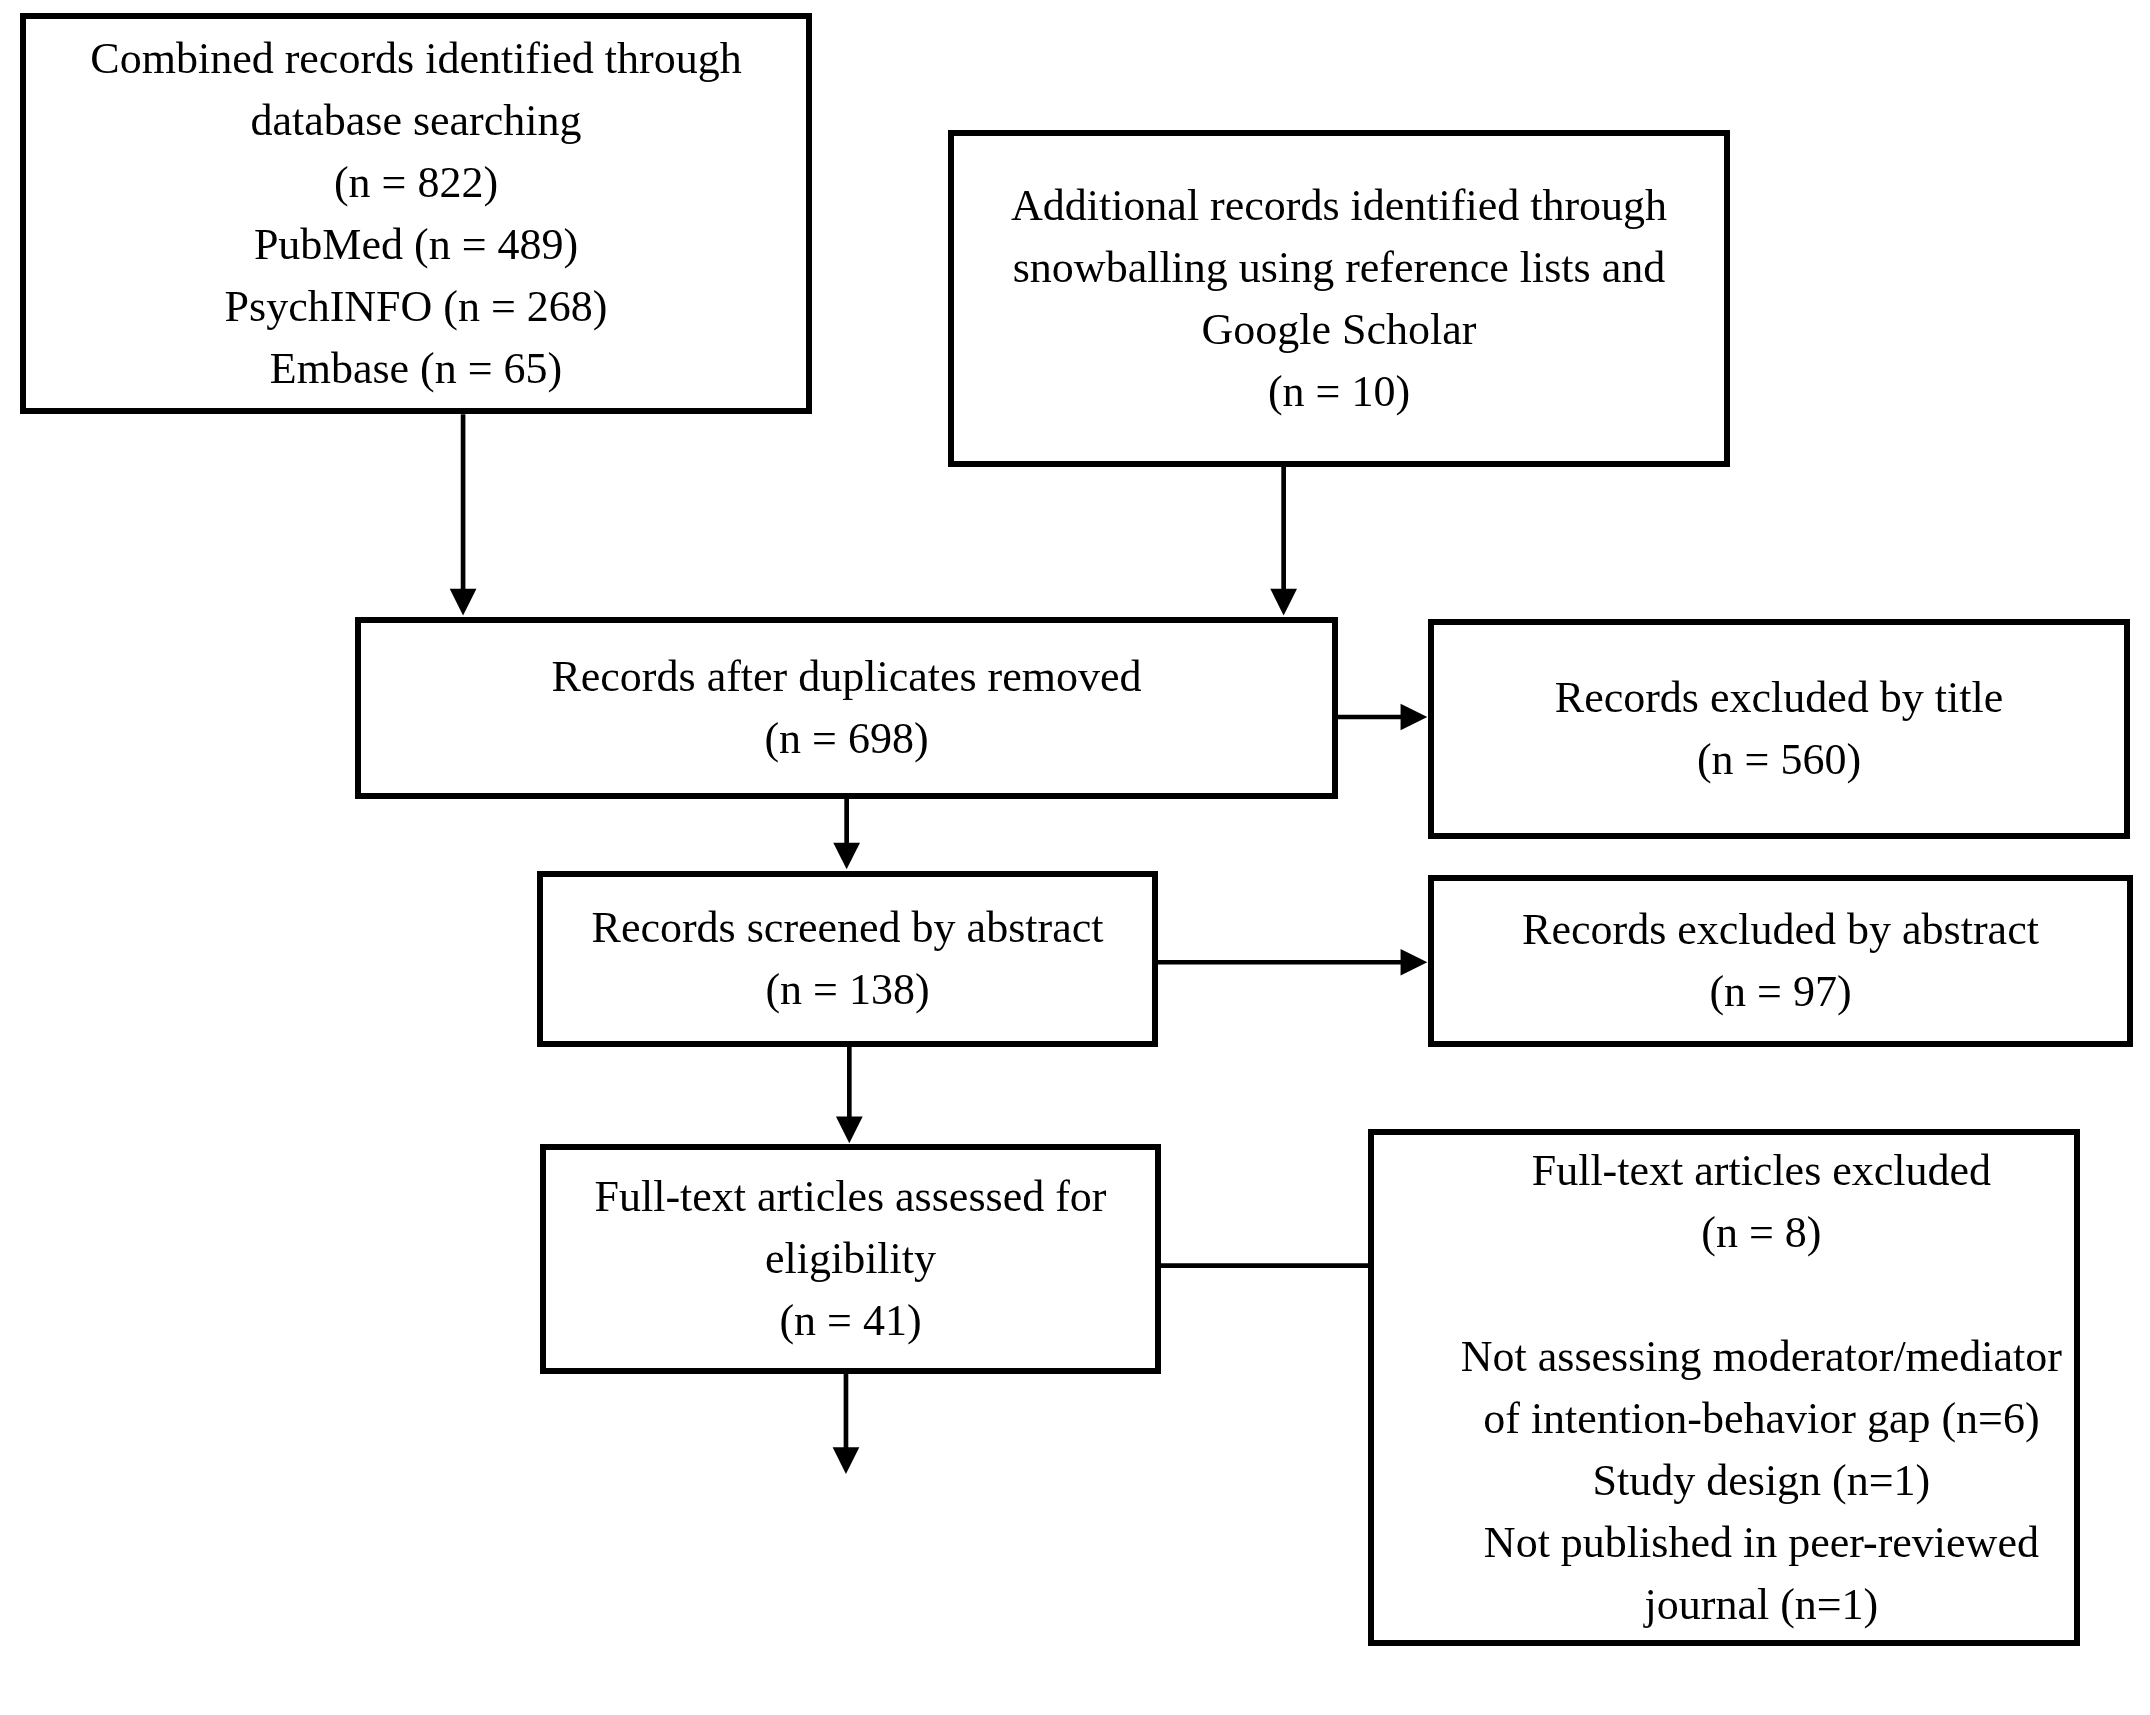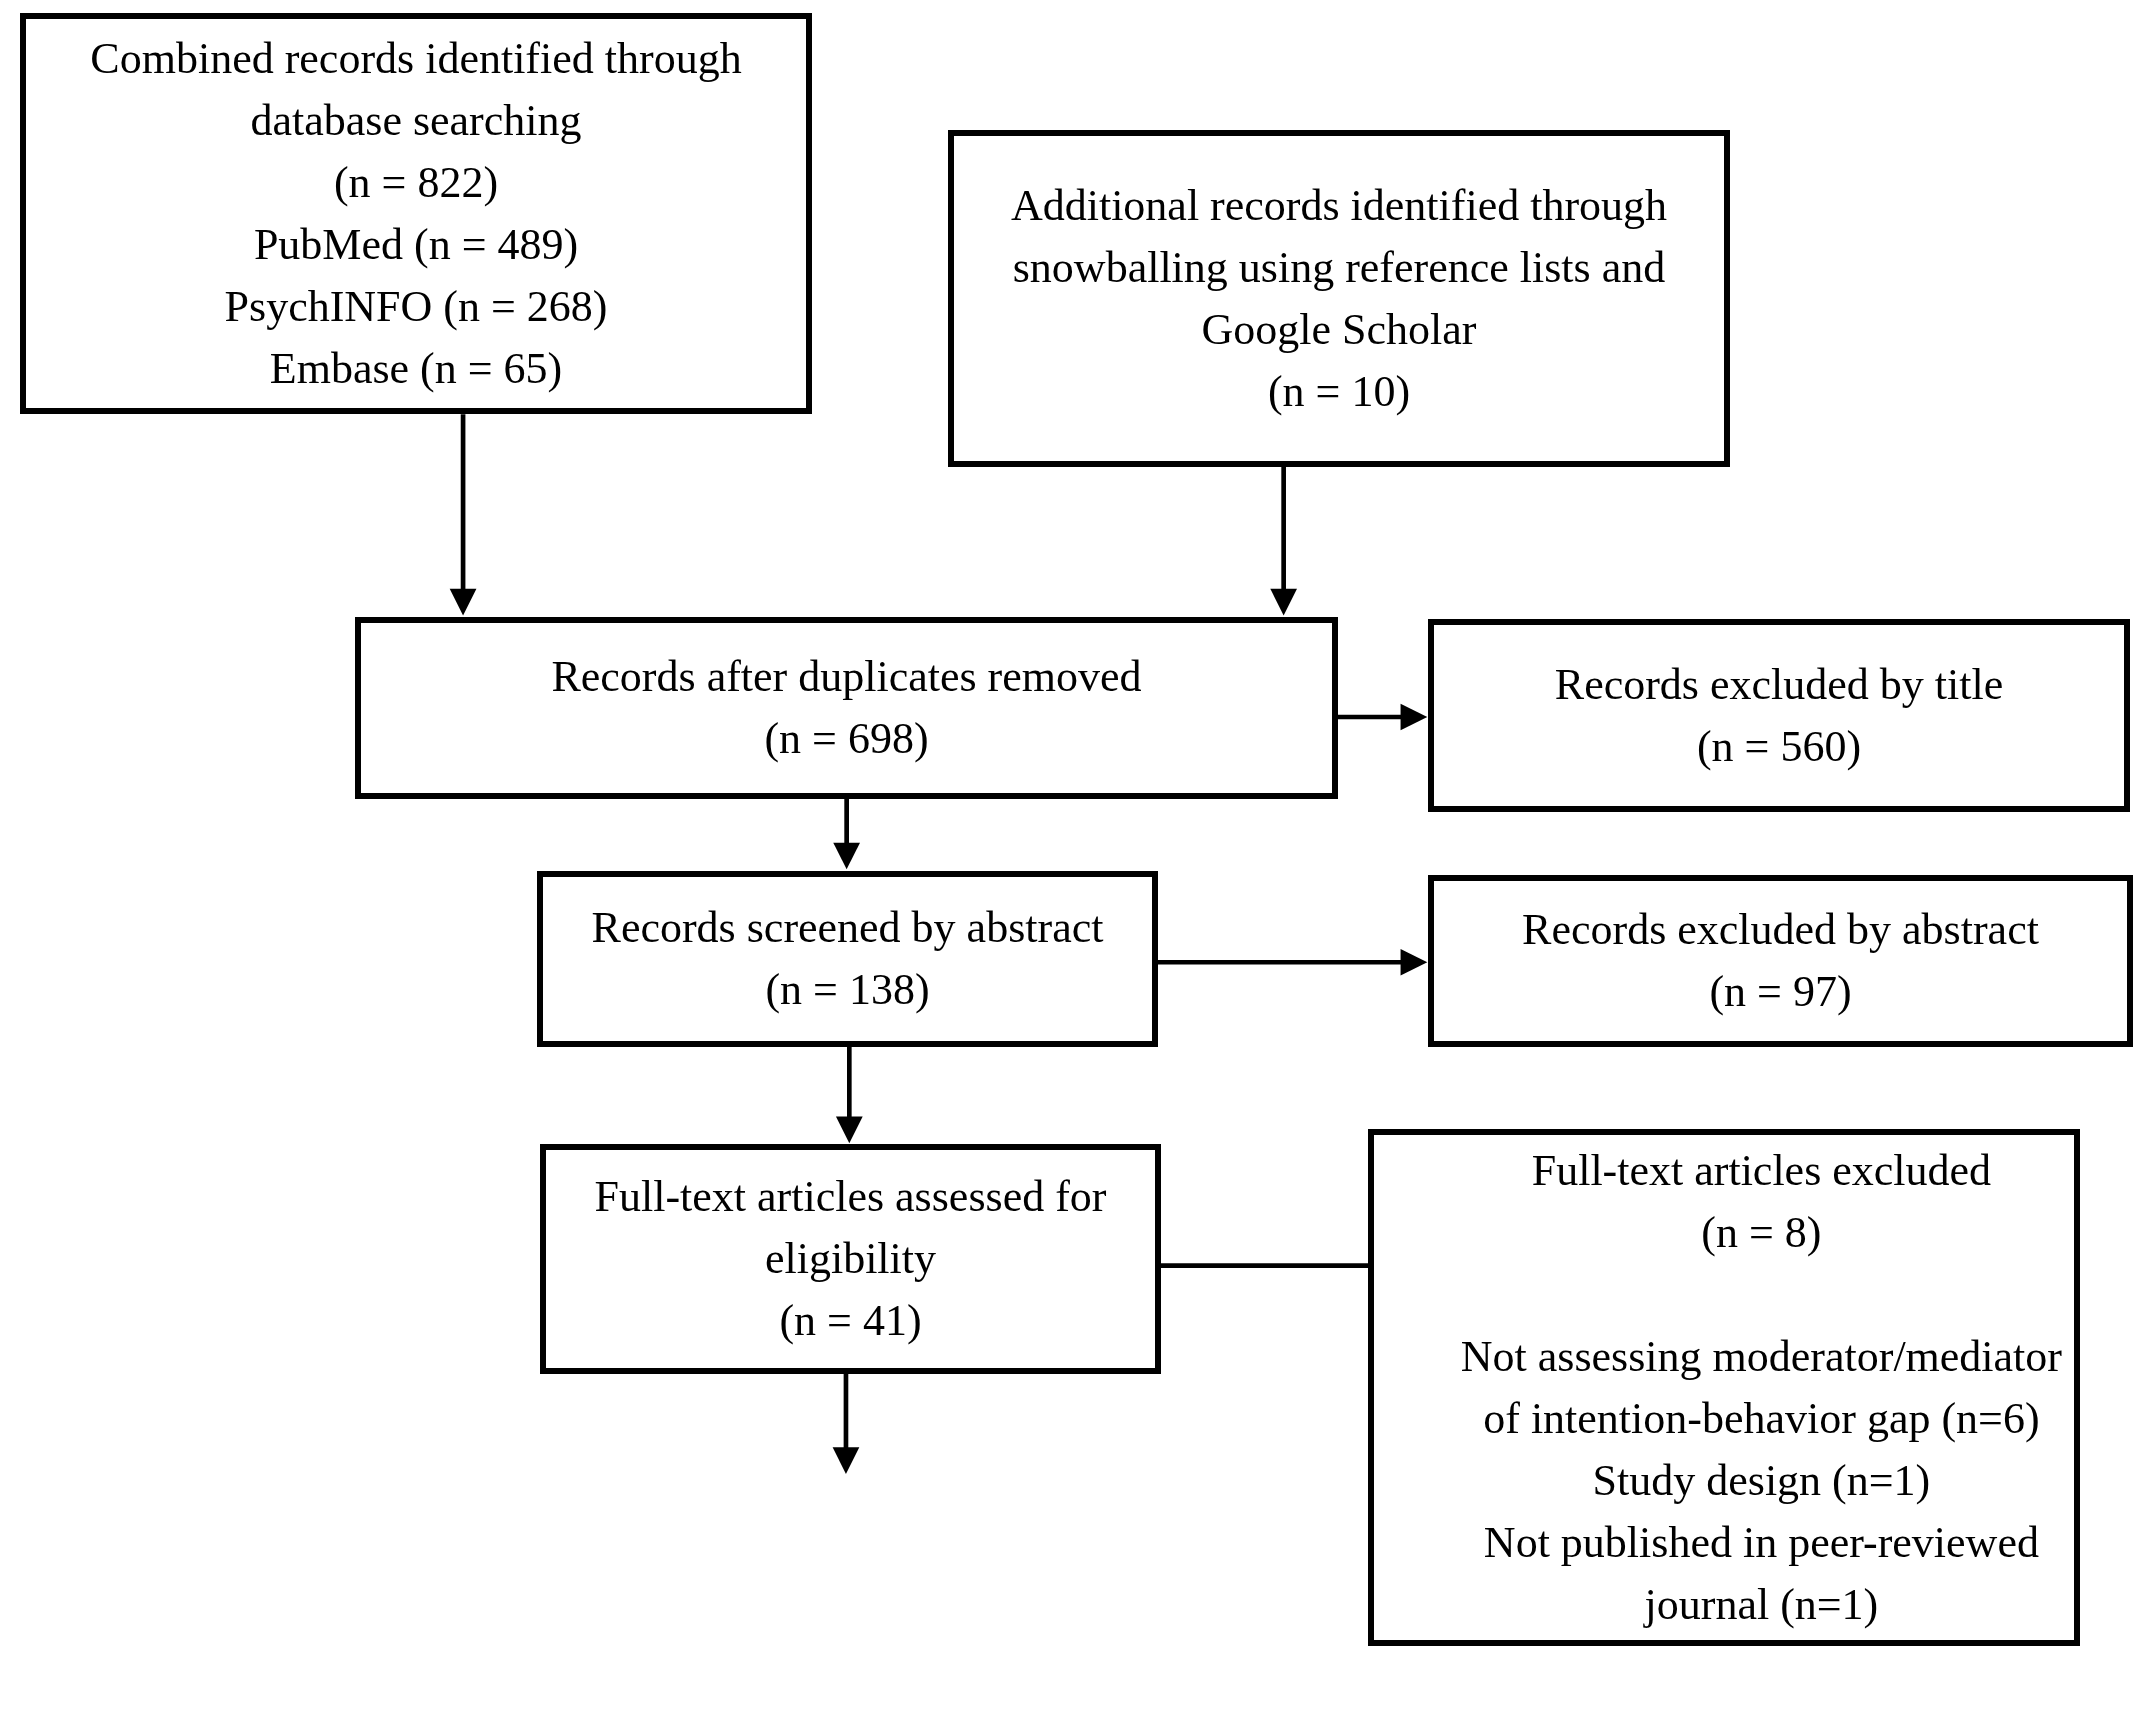--- a/index.html
+++ b/index.html
@@ -30,21 +30,21 @@
   .box .txt {
     white-space: pre-line;
     font-size: 44px;
     line-height: 62px;
     padding: 2.7px 12px;
   }
   
   #box-combined          { left: 20px;   top: 13.4px;   width: 792px; height: 401px; }
   #box-additional        { left: 932px; top: 130px;  width: 782px; height: 337px; margin-left: 16px; }
   #box-duplicates        { left: 355px;  top: 617px;  width: 983px; height: 182px; }
-  #box-excluded-title    { left: 1428px; top: 619px;  width: 702px; height: 193px; }
+  #box-excluded-title    { left: 1428px; top: 619px;  width: 702px; height: 220px; }
   #box-screened          { left: 537px;  top: 871px; width: 621px;  height: 176px; }
   #box-excluded-abstract { left: 1428px; top: 875px; width: 705px; height: 172px; }
   #box-fulltext          { left: 540px;  top: 1144px; width: 621px;  height: 230px; align-items: center; }
   #box-fulltext-excluded { left: 1368px; top: 1129px; width: 712px; height: 517px; justify-content: flex-end; }
   #box-included          { left: 545px;  top: 1477px; width: 616px;  height: 228px; }
 
   #arrows {
     position: absolute;
     left: 0; top: 0;
     width: 2151px;

